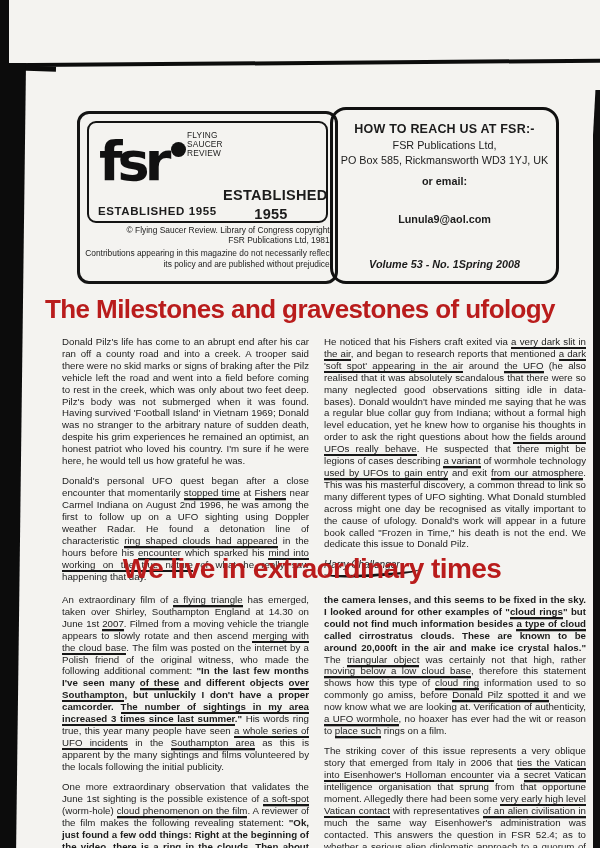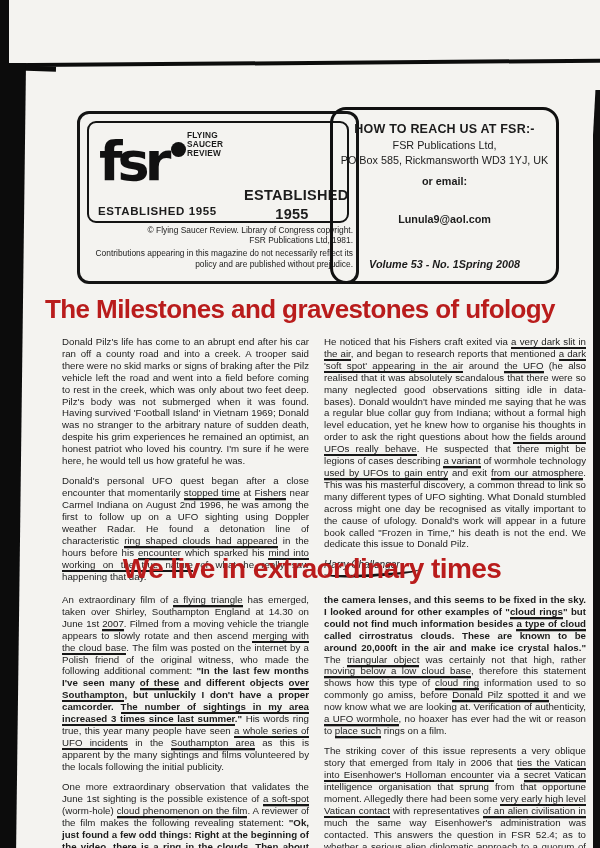--- a/index.html
+++ b/index.html
@@ -7,26 +7,26 @@
         font-family:"Liberation Sans",sans-serif;color:#1c1c1c;}
   
   .edge-top-notch{position:absolute;left:0;top:0;width:9px;height:66px;background:#0c0c0c;}
   .edge-line{position:absolute;left:-8px;top:61px;width:620px;height:3.5px;background:#0c0c0c;transform:rotate(-0.45deg);}
   .edge-hook{position:absolute;left:12px;top:66px;width:44px;height:5px;background:#0c0c0c;transform:rotate(2deg);}
   .edge-left{position:absolute;left:0;top:63px;width:26px;height:785px;background:#0c0c0c;
              clip-path:polygon(0 0,100% 0,62% 100%,0 100%);}
   .edge-right{position:absolute;right:0;top:90px;width:7px;height:758px;background:#0f0f0f;
              clip-path:polygon(35% 0,100% 0,100% 100%,0 100%,0 6%);}
   
-  .mast-left{position:absolute;left:77px;top:111px;width:282px;height:173px;border:3px solid #141414;border-radius:12px;box-sizing:border-box;}
+  .mast-left{position:absolute;left:77px;top:111px;width:261px;height:173px;border:3px solid #141414;border-radius:12px;box-sizing:border-box;}
   .logo-box{position:absolute;left:7px;top:7px;right:7px;height:98px;border:2px solid #141414;border-radius:9px;}
   .fsr-row{position:absolute;left:10px;top:10px;display:flex;align-items:flex-start;}
   .fsr-text{font-family:"DejaVu Sans",sans-serif;font-weight:700;font-size:54px;line-height:58px;letter-spacing:-5px;color:#111;}
   .fsr-dot{width:15px;height:15px;border-radius:50%;background:#111;margin:9px 0 0 5px;}
-  .logo-stack{position:absolute;left:98px;top:8px;font-size:8.3px;font-weight:700;line-height:9px;letter-spacing:.2px;}
+  .logo-stack{position:absolute;left:98px;top:8px;font-size:8.3px;font-weight:400;line-height:9px;letter-spacing:.2px;}
   .logo-est{position:absolute;right:7px;top:30px;width:96px;font-size:14.5px;font-weight:700;line-height:19px;text-align:center;letter-spacing:.3px;margin-top:33px;}
   .logo-est-bottom{position:absolute;left:9px;bottom:4px;font-size:11.5px;font-weight:700;letter-spacing:.6px;}
   .copyright{position:absolute;left:3px;right:3px;top:111px;font-size:8.4px;line-height:10.2px;text-align:right;}
   .disclaimer{margin-top:3px;}
   
   .mast-right{position:absolute;left:330px;top:107px;width:229px;height:177px;border:3.5px solid #101010;border-radius:16px;box-sizing:border-box;text-align:center;}
   .contact-title{margin-top:12px;font-size:12.5px;font-weight:700;letter-spacing:.2px;}
   .contact-line{font-size:10.8px;margin-top:3px;}
   .contact-email-label{font-size:10.8px;font-weight:700;margin-top:9px;}
   .contact-email{font-size:10.8px;font-weight:700;margin-top:26px;}

